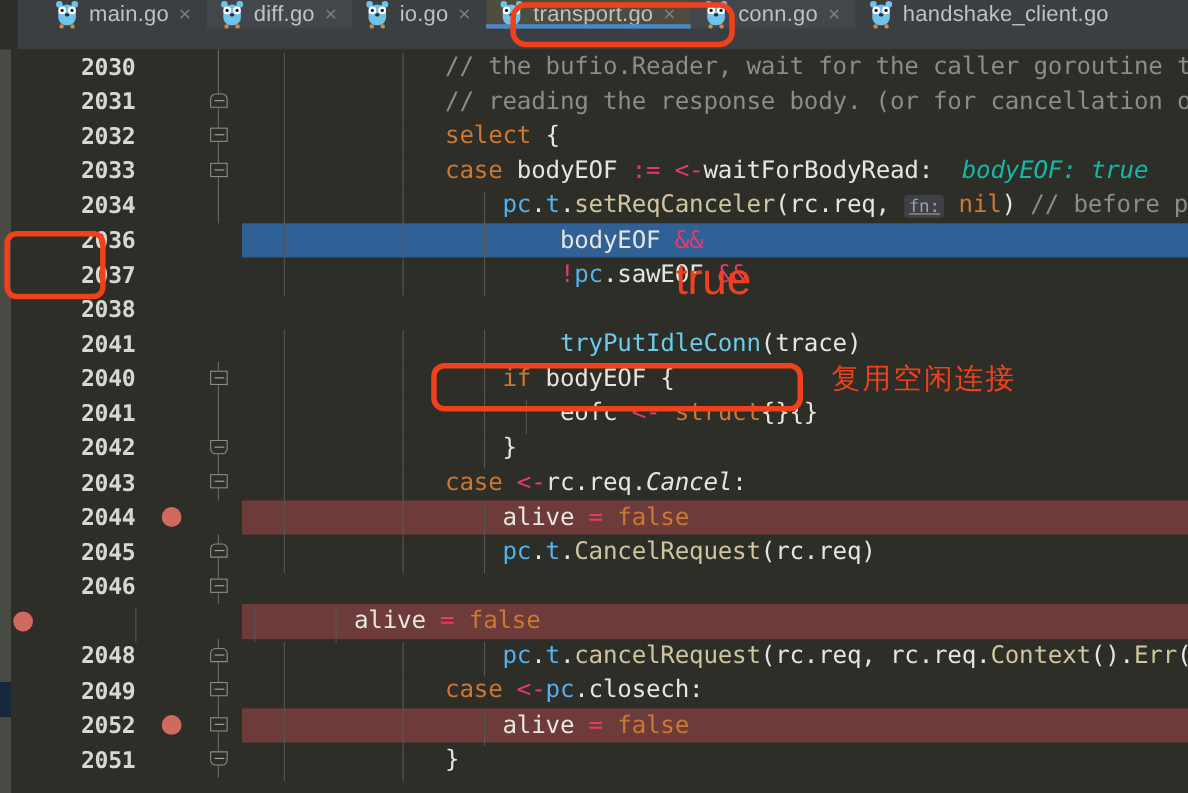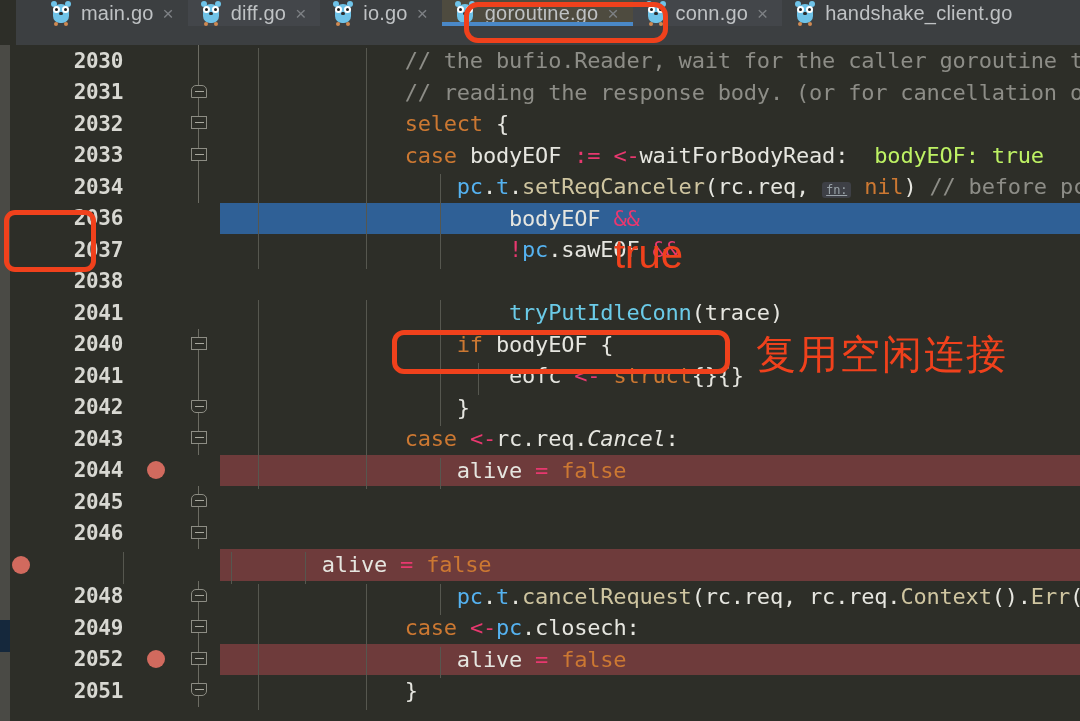--- a/index.html
+++ b/index.html
@@ -158,25 +158,25 @@
   }
 
   
   .kw   { color: #cc7832; }
   .cmt  { color: #8d8d87; }
   .fn   { color: #cfc5a0; }
   .var  { color: #55b2f0; }
   .op   { color: #e8386f; }
   .cyan { color: #6bcbe8; }
   .wht  { color: #e6e6e0; }
-  .hint { color: #bef264; }
+  .hint { color: #14b8a6; font-style: italic; }
   .itl  { font-style: italic; }
   .param {
     color: #9aa3a8; background:#3e4046;
-    font-size: 12px; padding: 1px 4px; border-radius: 3px;
+    font-size: 16px; padding: 1px 4px; border-radius: 3px;
     font-family:"DejaVu Sans Mono", monospace;
     text-decoration:underline;
   }
   .caret {
     display:inline-block; width:2px; height:24px;
     background:#e6e6e0; vertical-align:-5px;
   }
 
   
   .ann-box {
@@ -192,21 +192,21 @@
     z-index: 21;
     white-space: nowrap;
     text-align: right;
   }
   .ann-true {
     font-family: "Liberation Sans", sans-serif;
     font-size: 40px;
   }
   .ann-cn {
     font-family: Liberation Sans, sans-serif;
-    font-size: 40px;
+    font-size: 26px;
     letter-spacing: 2px;
   }
 </style>
 </head>
 <body>
 
 <div id="app">
 
   <div class="tabbar">
     <div class="leftstub"></div>
@@ -260,21 +260,21 @@
       <span class="gopher">
         <i class="ear-l"></i>
           <i class="ear-r"></i>
           <i class="body"></i>
         <i class="eye-l"></i>
           <i class="eye-r"></i>
           <i class="nose"></i>
         <i class="foot-l"></i>
           <i class="foot-r"></i>
       </span>
-      <span class="tab-label">goroutine.go</span>
+      <span class="tab-label">transport.go</span>
       <span class="tab-close">×</span>
     </div>
 
     <div class="tab alt">
       <span class="gopher">
         <i class="ear-l"></i>
           <i class="ear-r"></i>
           <i class="body"></i>
         <i class="eye-l"></i>
           <i class="eye-r"></i>
@@ -420,20 +420,21 @@
         <div class="bp-cell"><span class="bp"></span></div>
         <div class="fold-cell"></div>
         <div class="code-cell"><span class="guide" style="left:38px"></span><span class="guide" style="left:146px"></span><span class="guide" style="left:220px"></span>                  <span class="wht">alive</span> <span class="op">=</span> <span class="kw">false</span></div>
       </div>
 
       <div class="row">
         <div class="rowbg"></div>
         <div class="lineno-cell">2045</div>
         <div class="bp-cell"></div>
         <div class="fold-cell"><span class="fold-line"></span><span class="fold-box top"></span></div>
+        <div class="code-cell"><span class="guide" style="left:38px"></span><span class="guide" style="left:146px"></span><span class="guide" style="left:220px"></span>                  <span class="var">pc</span><span class="wht">.</span><span class="var">t</span><span class="wht">.</span><span class="fn">CancelRequest</span><span class="wht">(rc.req)</span></div>
       </div>
 
       <div class="row">
         <div class="rowbg"></div>
         <div class="lineno-cell">2046</div>
         <div class="bp-cell"></div>
         <div class="fold-cell"><span class="fold-line"></span><span class="fold-box"></span></div>
       </div>
 
       <div class="row err">

